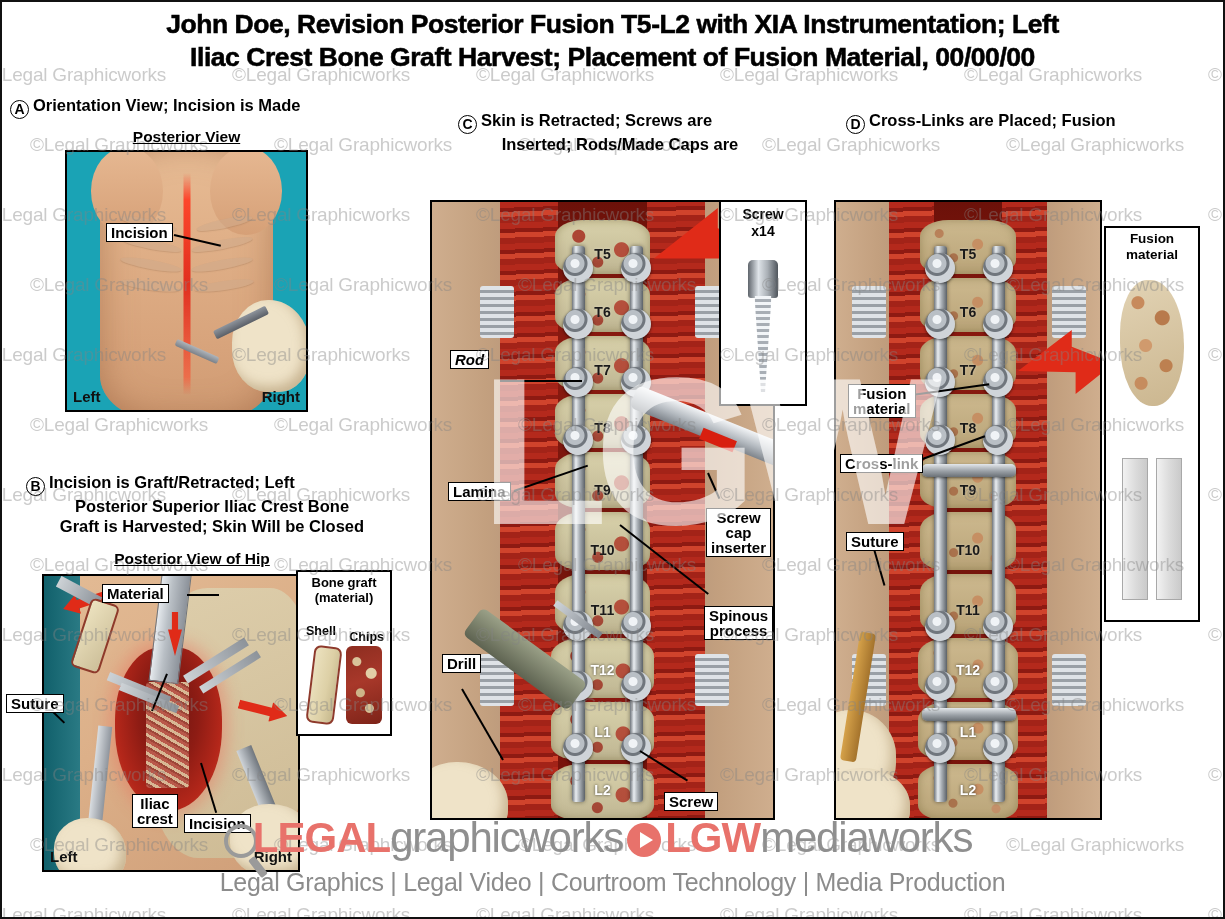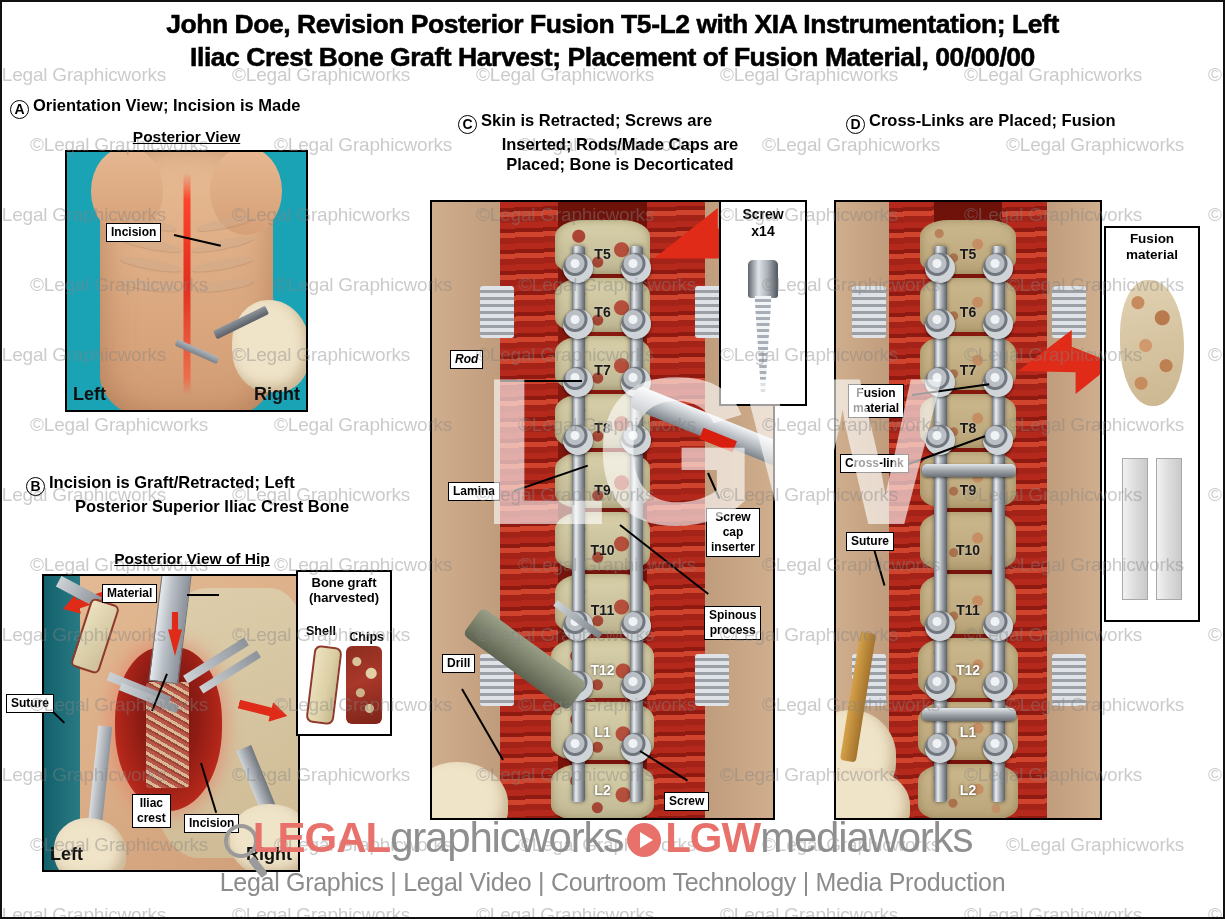--- a/index.html
+++ b/index.html
@@ -282,31 +282,31 @@
   .fusion-strip {
     position:absolute; top:230px; width:26px; height:142px;
     background: linear-gradient(90deg,#f2f2f2,#dcdcdc 50%,#cacaca);
     border:1px solid #a8a8a8;
   }
 
   
   .callout {
     position:absolute; z-index:34;
     background:#fff; border:1.6px solid #000;
-    font-weight:bold; font-size:12px; line-height:15px;
+    font-weight:bold; font-size:15px; line-height:15px;
     padding:1px 4px; color:#000; text-align:center;
     white-space:pre-line;
   }
   .leader {
     position:absolute; z-index:33;
     background:#000; height:2px; transform-origin: 0 50%;
   }
   .corner {
     position:absolute; z-index:28;
-    font-weight:bold; font-size:18px; color:#111;
+    font-weight:bold; font-size:15px; color:#111;
   }
 
   
   #bigwm {
     position:absolute; z-index:36;
     left:478px; top:300px; width:320px; height:300px;
     pointer-events:none;
     color: rgba(255,255,255,.62);
     font-size:210px; font-weight:bold;
     font-family:"Liberation Sans",sans-serif;
@@ -383,20 +383,21 @@
     <div class="corner" style="right:6px; bottom:5px;">Right</div>
   </div>
   <div class="leader" style="left:172px; top:232px; width:48px; transform:rotate(13deg);"></div>
   <div class="callout" style="left:104px; top:221px;">Incision</div>
 
   <div class="panel-head" style="left:8px; top:470px; width:404px; text-align:center;">
     <div style="text-align:left; padding-left:16px;">
       <span class="circ">B</span><span>Incision is Graft/Retracted; Left</span>
     </div>
     <div>Posterior Superior Iliac Crest Bone</div>
+    <div>Graft is Harvested; Skin Will be Closed</div>
   </div>
   <div class="sub-head" style="left:40px; top:548px; width:300px;">Posterior View of Hip</div>
 
   <div class="art" id="artB">
     <div class="hipskin"></div>
     <div style="position:absolute;left:0;top:0;bottom:0;width:14%;background:linear-gradient(90deg,#11606b,#2a7a84);"></div>
     <div class="pelvis-bone"></div>
     <div class="wound"></div>
     <div class="graftcore"></div>
     <div class="osteo" style="left:112px; top:-18px; transform:rotate(7deg);"></div>
@@ -425,33 +426,32 @@
 
   <div class="leader" style="left:150px; top:708px; width:40px; transform:rotate(-68deg);"></div>
   <div class="callout" style="left:130px; top:792px;">Iliac
 crest</div>
 
   <div class="leader" style="left:199px; top:760px; width:52px; transform:rotate(73deg);"></div>
   <div class="callout" style="left:182px; top:812px;">Incision</div>
 
   <div id="insetGraft">
     <div class="t">Bone graft</div>
-    <div class="t" style="padding-top:0;">(harvested)</div>
+    <div class="t" style="padding-top:0;">(material)</div>
     <div class="sub" style="position:absolute;left:8px;top:52px;">Shell</div>
     <div class="sub" style="position:absolute;right:6px;top:58px;">Chips</div>
     <div class="shell-img"></div>
     <div class="chips-img"></div>
   </div>
 
   <div class="panel-head" style="left:438px; top:108px; width:360px; text-align:center;">
     <div style="text-align:left; padding-left:18px;">
       <span class="circ">C</span><span>Skin is Retracted; Screws are</span>
     </div>
     <div>Inserted; Rods/Made Caps are</div>
-    <div>Placed; Bone is Decorticated</div>
   </div>
 
   <div class="art" id="artC">
     <div class="field"></div>
     <div class="skin-l"></div>
     <div class="skin-r"></div>
     <div class="muscle muscle-l"></div>
     <div class="muscle muscle-r"></div>
     <div class="canal"></div>
 

